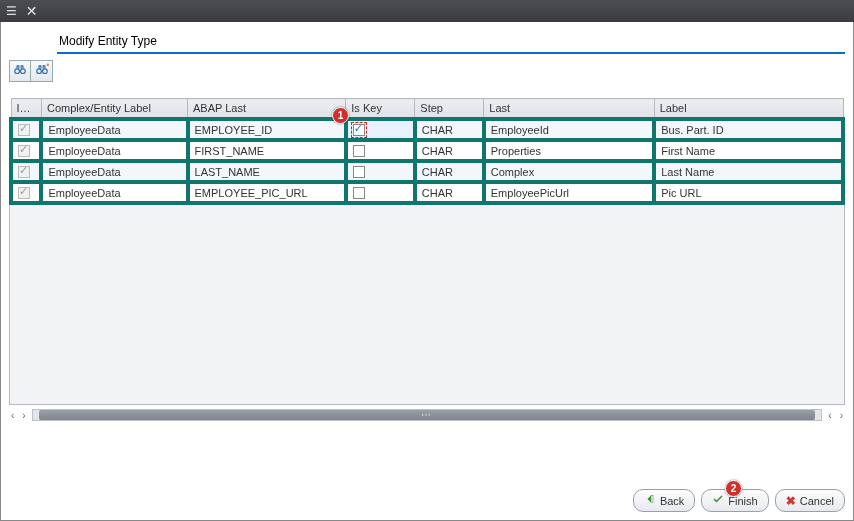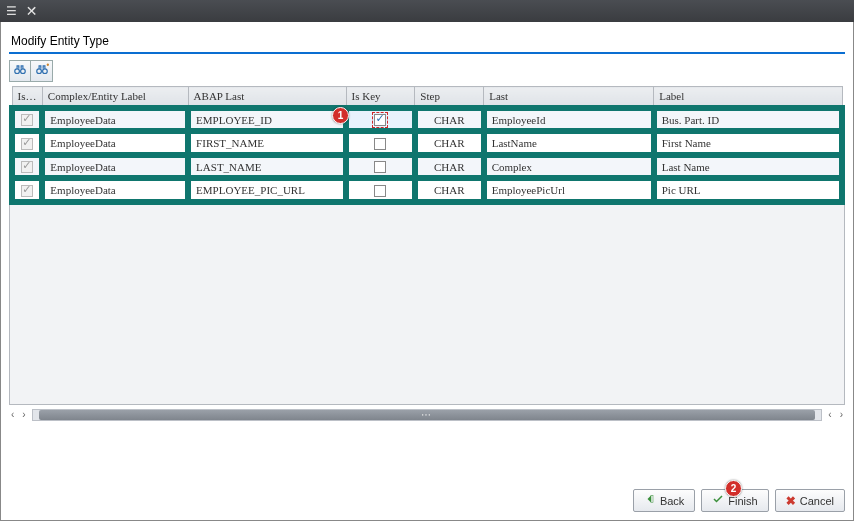--- a/index.html
+++ b/index.html
@@ -43,58 +43,59 @@
     border-top: none;
     padding: 8px;
     display: flex;
     flex-direction: column;
   }
   .section-title {
     font-size: 12px;
     padding: 4px 2px 4px 2px;
     border-bottom: 2px solid #0a6ed1;
     margin-bottom: 6px;
+    margin-left: 48px;
   }
   .toolbar {
     display: flex;
     gap: 0;
   }
   .tbtn {
     width: 22px;
     height: 22px;
     border: 1px solid #9aa;
     background: linear-gradient(#f7f9fb,#e3e8ee);
     display: flex;
     align-items: center;
     justify-content: center;
     font-size: 13px;
     color: #2f6fb0;
     cursor: pointer;
   }
   .tbtn + .tbtn { border-left: none; }
-  .table-wrap { margin-top: 4px; font-family: Liberation Serif, serif; }
+  .table-wrap { margin-top: 16px; }
   .grid {
     border: 1px solid #b5b9bf;
     width: 100%;
     border-collapse: collapse;
     table-layout: fixed;
   }
   .grid th {
     background: linear-gradient(#eceef1,#dfe3e8);
     border: 1px solid #b5b9bf;
     padding: 3px 5px;
     text-align: left;
     font-weight: normal;
     color: #333;
     overflow: hidden;
     white-space: nowrap;
     text-overflow: ellipsis;
   }
   .grid td {
-    border: 6px solid #0f766e;
+    border: 4px solid #0f766e;
     padding: 2px 5px;
     background: #fff;
     color: #333;
     white-space: nowrap;
   }
   .grid tr.alt td { background: #f3f6fa; }
   .col-ise { width: 30px; }
   .col-type { width: 144px; }
   .col-abap { width: 156px; }
   .col-key { width: 68px; }
@@ -113,21 +114,21 @@
   .chk.ro { border-color: #bbb; background: #f1f1f1; }
   .chk.checked::after {
     content: "✓";
     position: absolute;
     top: -3px; left: 0;
     font-size: 11px;
     color: #2f6fb0;
   }
   .chk.checked.ro::after { color: #999; }
   .chk.hl { outline: 1px dashed #d02828; outline-offset: 1px; }
-  .center { text-align: center; }
+  .center { }
   td.keycell.active { background: #e8f2fc !important; }
   .body-fill {
     border: 1px solid #b5b9bf;
     border-top: none;
     height: 200px;
     background: #f2f3f5;
   }
   .scroll-row {
     display: flex;
     align-items: center;
@@ -169,21 +170,21 @@
   .btn {
     display: flex;
     align-items: center;
     gap: 4px;
     border: 1px solid #9aa0a8;
     background: linear-gradient(#fdfdfd,#e6e9ee);
     padding: 3px 10px;
     font-size: 11px;
     color: #333;
     cursor: pointer;
-    border-radius: 2px;
+    border-radius: 10px;
     position: relative;
   }
   .btn .i { font-size: 12px; }
   .i.back { color: #3a8f3a; }
   .i.finish { color: #3a8f3a; }
   .i.cancel { color: #cc3a30; font-weight: bold; }
   .callout {
     position: absolute;
     width: 17px; height: 17px;
     background: #d22e2a;
@@ -264,21 +265,21 @@
             <td class="center">CHAR</td>
             <td>EmployeeId</td>
             <td>Bus. Part. ID</td>
           </tr>
           <tr>
             <td class="center"><span class="chk ro checked"></span></td>
             <td>EmployeeData</td>
             <td>FIRST_NAME</td>
             <td class="center keycell"><span class="chk"></span></td>
             <td class="center">CHAR</td>
-            <td>LastName</td>
+            <td>Properties</td>
             <td>First Name</td>
           </tr>
           <tr class="alt">
             <td class="center"><span class="chk ro checked"></span></td>
             <td>EmployeeData</td>
             <td>LAST_NAME</td>
             <td class="center keycell"><span class="chk"></span></td>
             <td class="center">CHAR</td>
             <td>Complex</td>
             <td>Last Name</td>

